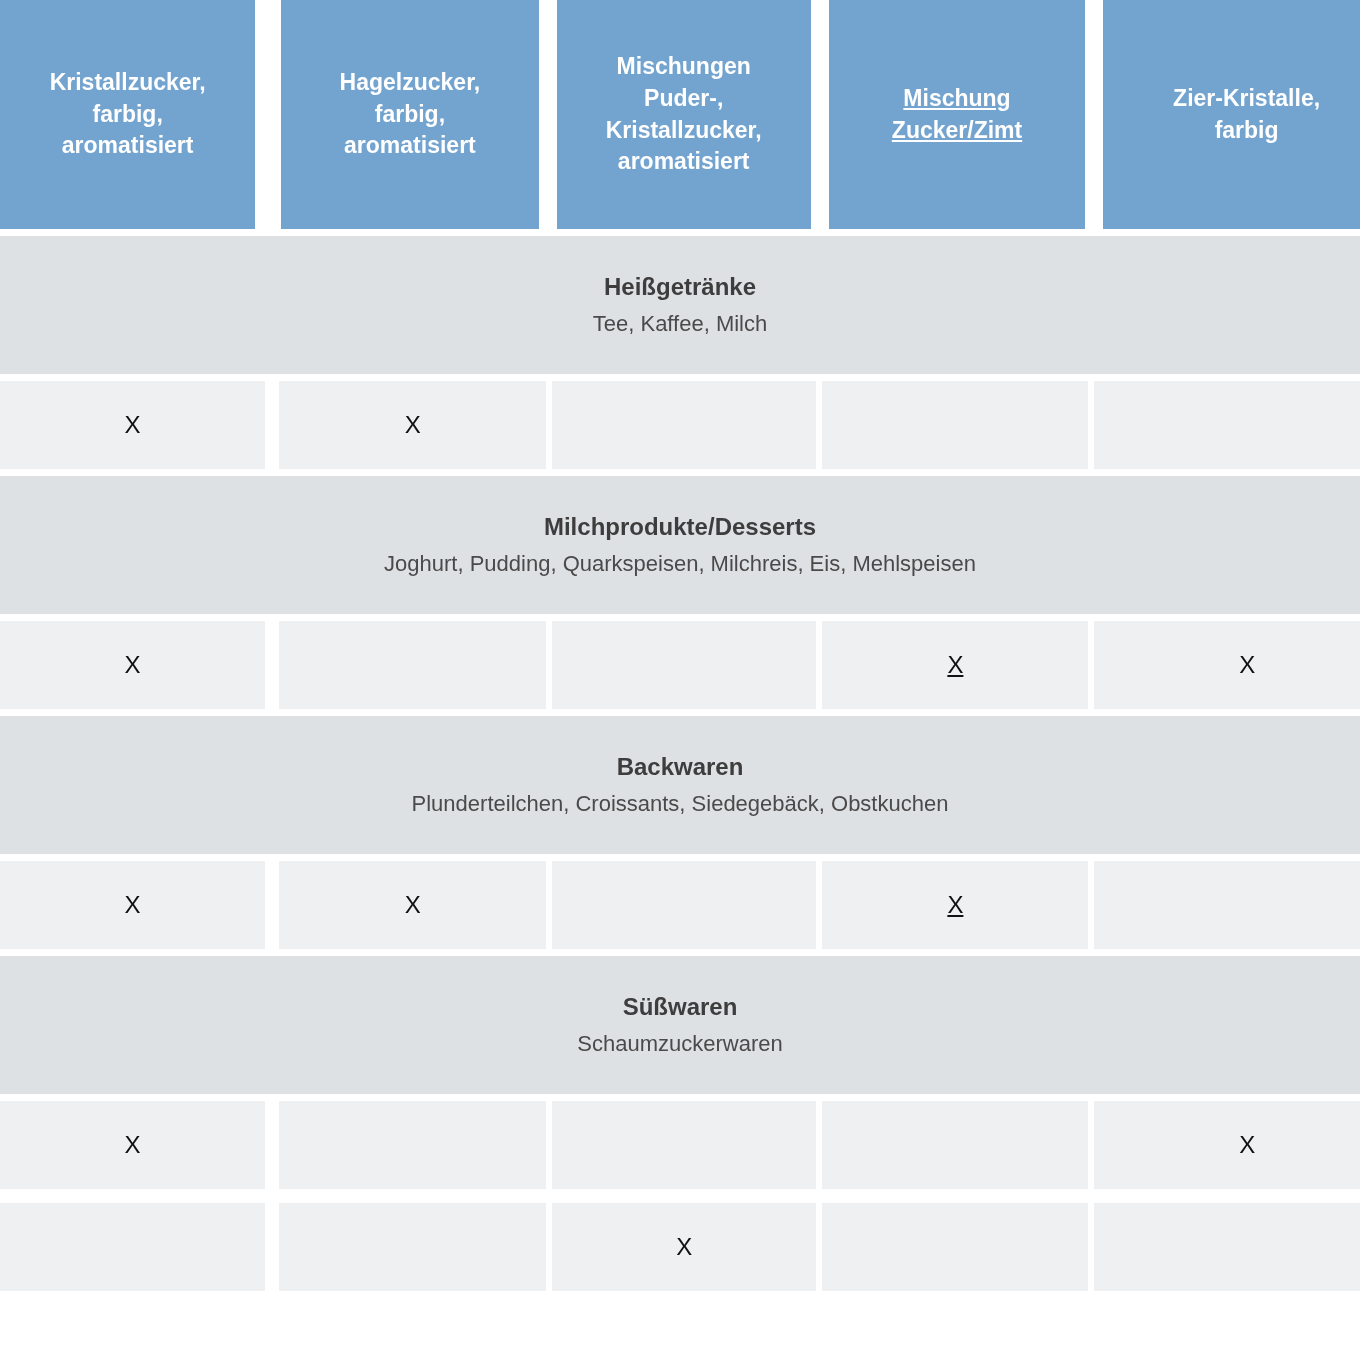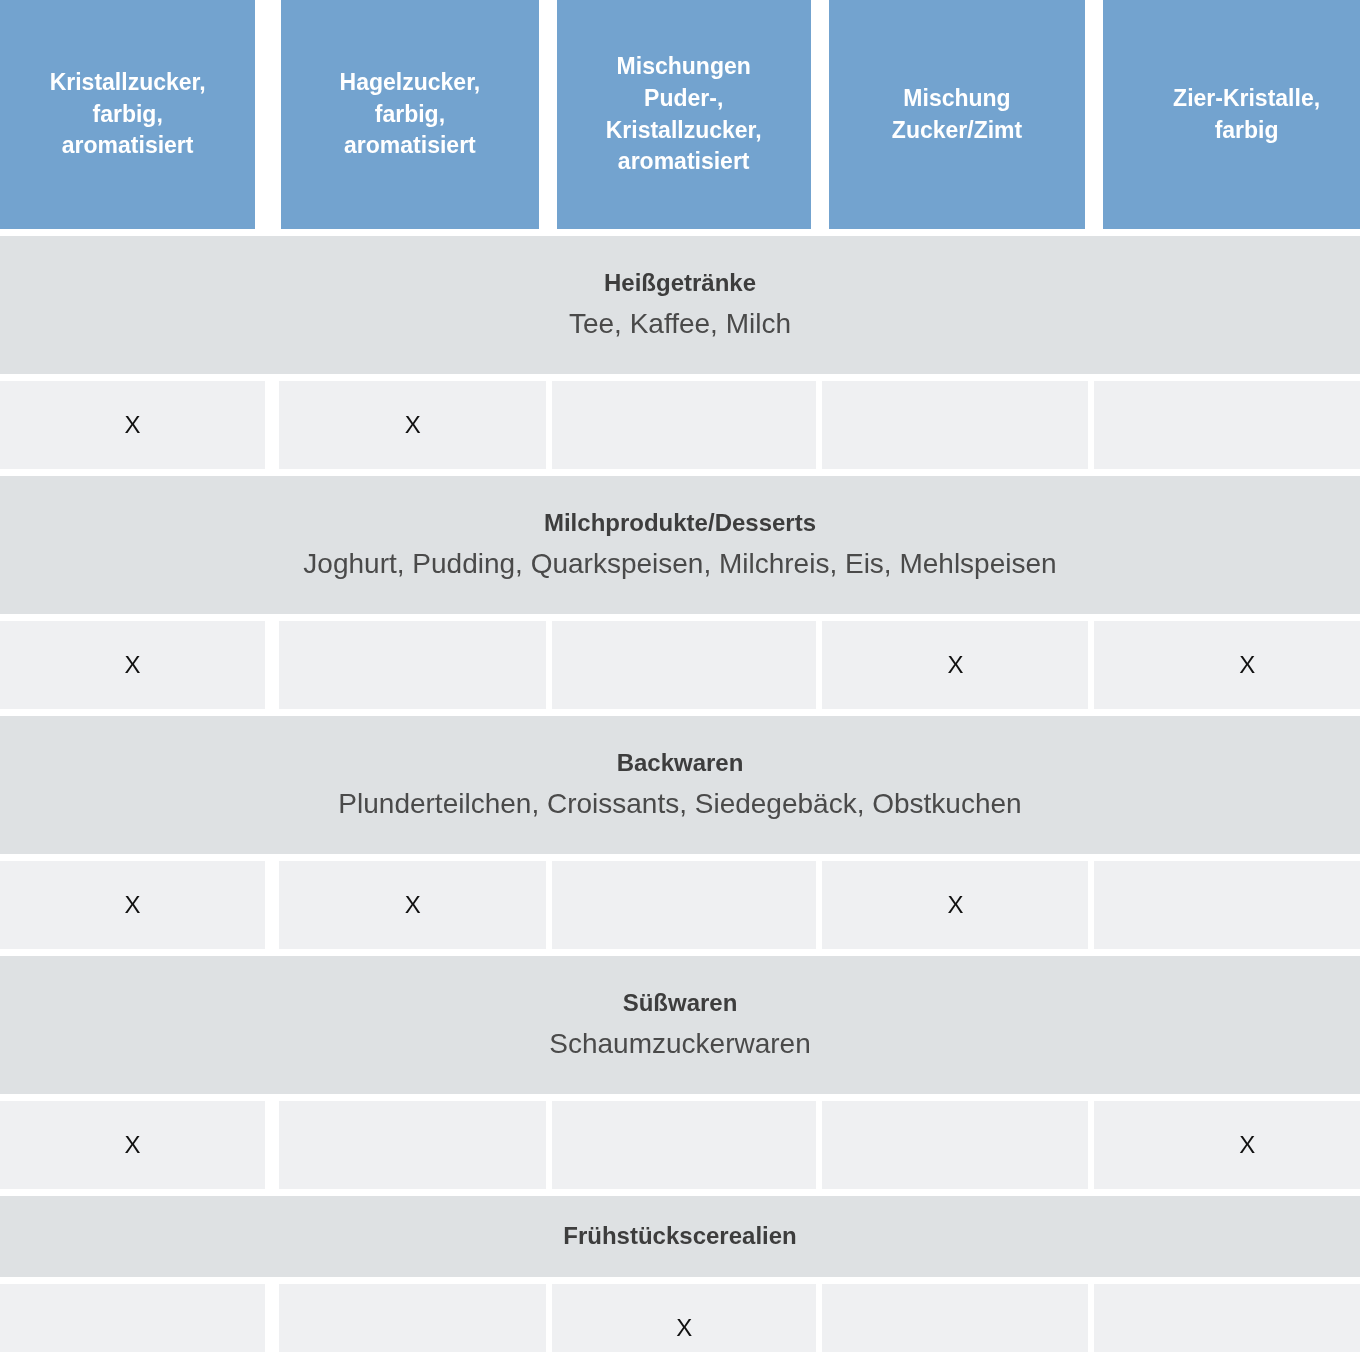--- a/index.html
+++ b/index.html
@@ -38,21 +38,21 @@
     align-items: center;
     justify-content: center;
     text-align: center;
     padding: 6px 10px;
     white-space: pre-line;
   }
 
   .col-1 { width: 268px; }
   .col-2 { width: 270px; margin-left: 8px; }
   .col-3 { width: 267px; }
-  .col-4 { width: 269px; }
+  .col-4 { width: 269px; text-decoration: underline; }
   .col-5 { width: 268px; padding-left: 40px; }
 
   .gap-row { height: 7px; width: 1360px; background: #ffffff; }
 
   
   .section-band {
     width: 1360px;
     background: #DEE1E3;
     display: flex;
     flex-direction: column;
@@ -67,21 +67,21 @@
   .section-band.one-line { height: 81px; }
 
   .section-title {
     font-size: 24px;
     font-weight: bold;
     line-height: 1.35;
     color: #3d3d3d;
   }
 
   .section-subtitle {
-    font-size: 28px;
+    font-size: 22px;
     font-weight: normal;
     line-height: 1.35;
     color: #4a4a4a;
     margin-top: 6px;
   }
 
   
   .data-row {
     display: flex;
     width: 1360px;
@@ -173,23 +173,20 @@
   <div class="gap-row"></div>
   <div class="data-row">
     <div class="data-cell col-1">X</div>
     <div class="data-cell col-2"></div>
     <div class="data-cell col-3"></div>
     <div class="data-cell col-4"></div>
     <div class="data-cell col-5">X</div>
   </div>
   <div class="gap-row"></div>
 
-  <div class="section-band one-line">
-    <div class="section-title">Frühstückscerealien</div>
-  </div>
   <div class="gap-row"></div>
   <div class="data-row">
     <div class="data-cell col-1"></div>
     <div class="data-cell col-2"></div>
     <div class="data-cell col-3">X</div>
     <div class="data-cell col-4"></div>
     <div class="data-cell col-5"></div>
   </div>
 
 </div>

